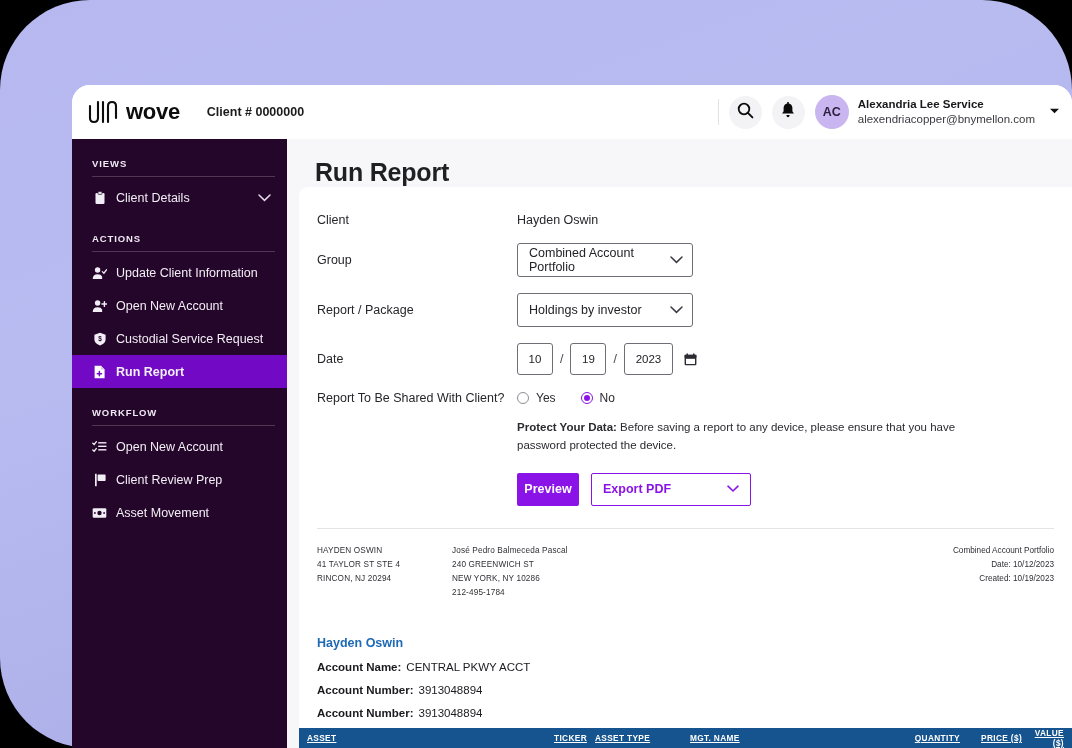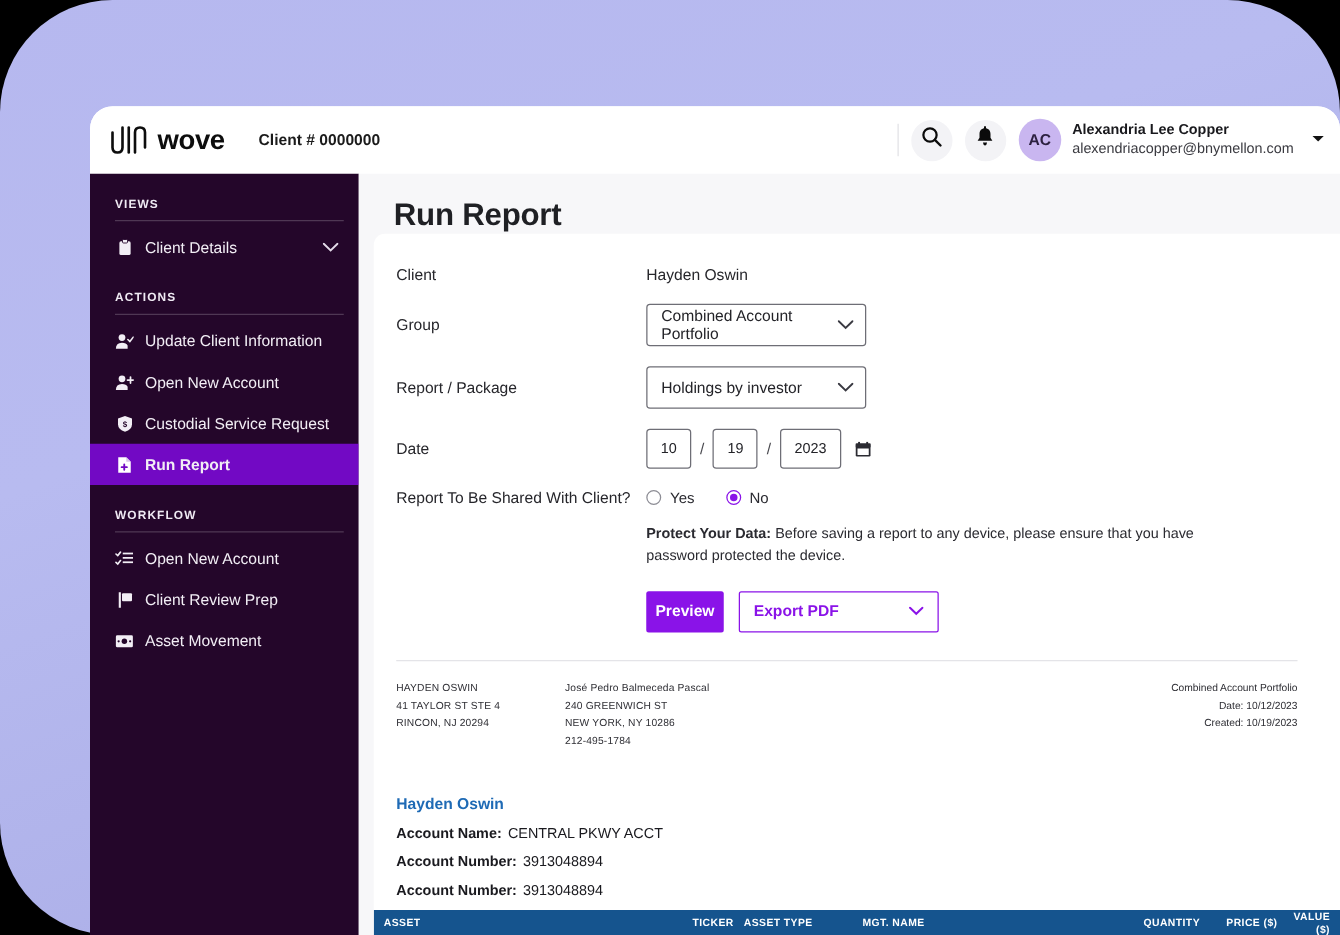--- a/index.html
+++ b/index.html
@@ -169,21 +169,21 @@
     padding: 19px 0 0 28px;
     letter-spacing: -0.2px;
   }
   #content-card {
     position: absolute;
     left: 12px; top: 48px;
     width: 773px;
     height: 561px;
     background: #ffffff;
     border-radius: 9px 0 0 0;
-    padding: 26px 16px 0 0;
+    padding: 26px 0 0 0;
     overflow: hidden;
   }
 
   
   .form-row {
     display: flex;
     align-items: center;
     padding-left: 18px;
     margin-bottom: 6px;
   }
@@ -324,21 +324,21 @@
     width: 773px;
     height: 20px;
     background: #15548e;
     display: flex;
     align-items: center;
     color: #ffffff;
     font-size: 8.3px;
     font-weight: 700;
     letter-spacing: 0.35px;
   }
-  #table-head .th { padding-left: 8px; }
+  #table-head .th { padding-left: 8px; text-decoration: underline; }
 </style>
 </head>
 <body>
 
 <div id="backdrop"></div>
 
 <div id="app-window">
 
   <div id="topbar">
 
@@ -377,21 +377,21 @@
             <line x1="8" y1="0.4" x2="8" y2="2.2" stroke="#0b0b0b" stroke-width="1.6" stroke-linecap="round"></line>
           </svg>
         </span>
       </div>
 
       <div id="avatar">
         <span>AC</span>
       </div>
 
       <div id="user-text">
-        <div id="user-name">Alexandria Lee Copper</div>
+        <div id="user-name">Alexandria Lee Service</div>
         <div id="user-email">alexendriacopper@bnymellon.com</div>
       </div>
 
       <div id="caret-down">
         <svg width="11" height="8" viewBox="0 0 11 8">
             <path d="M1 1.8 L5.5 6.2 L10 1.8 Z" fill="#111"></path>
           </svg>
       </div>
     </div>
   </div>

